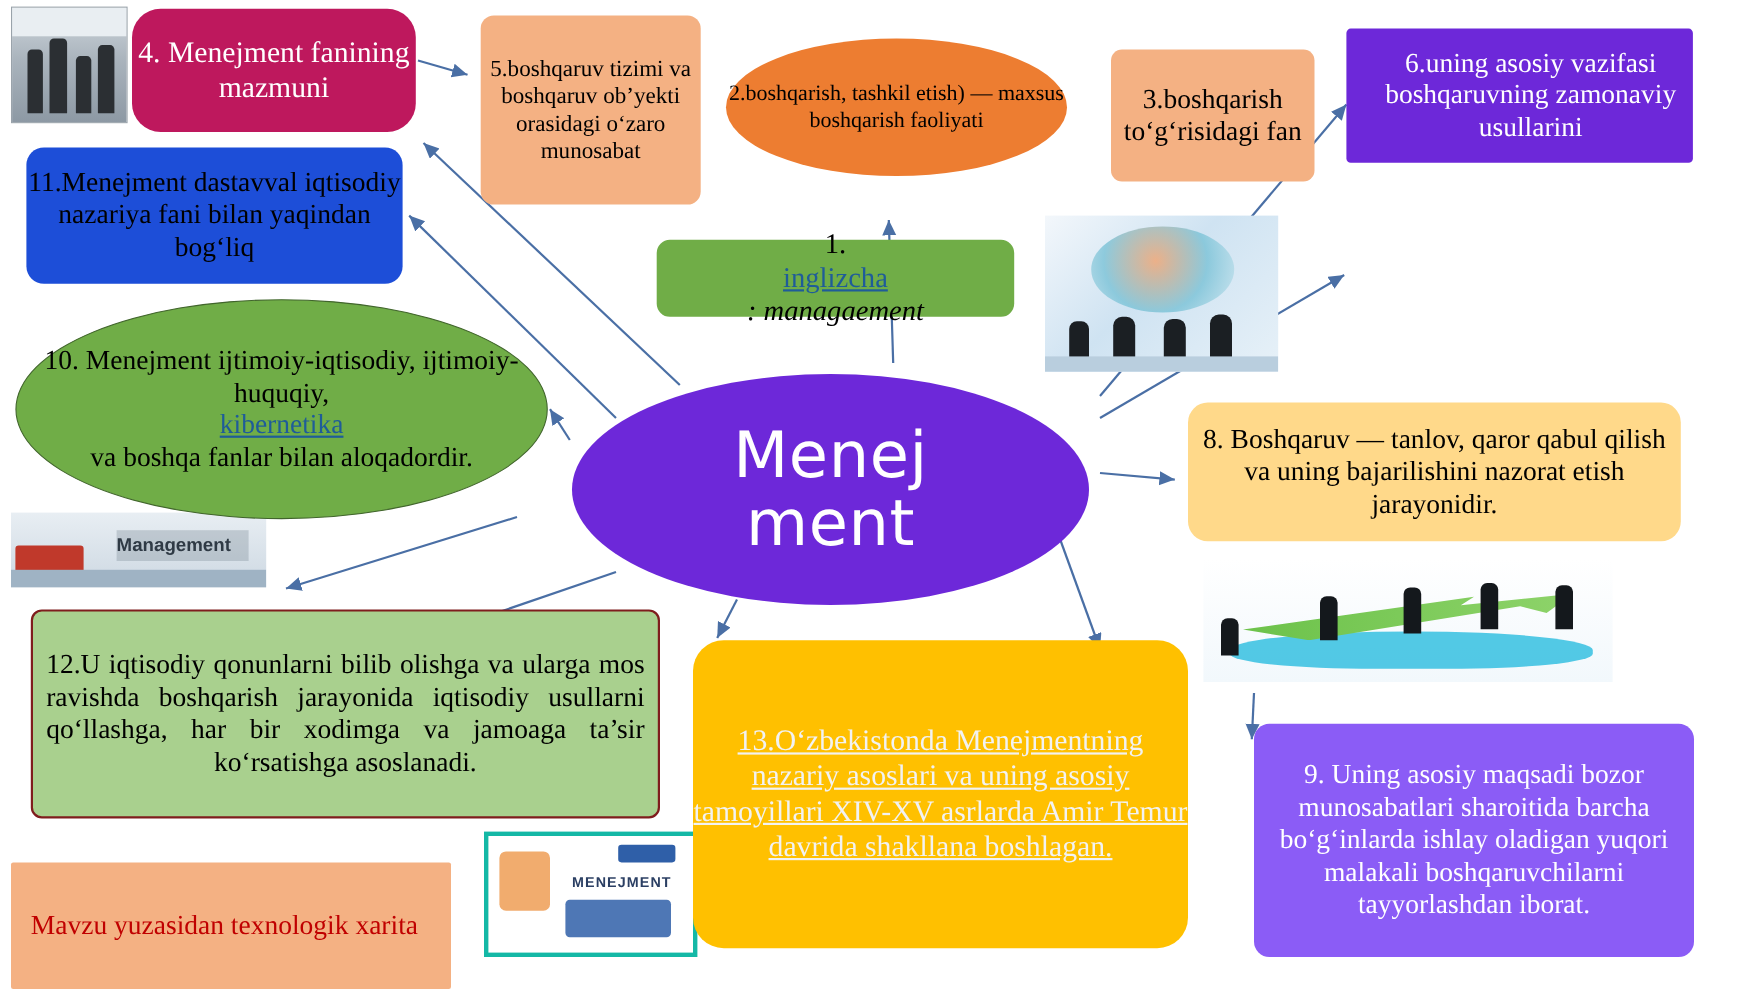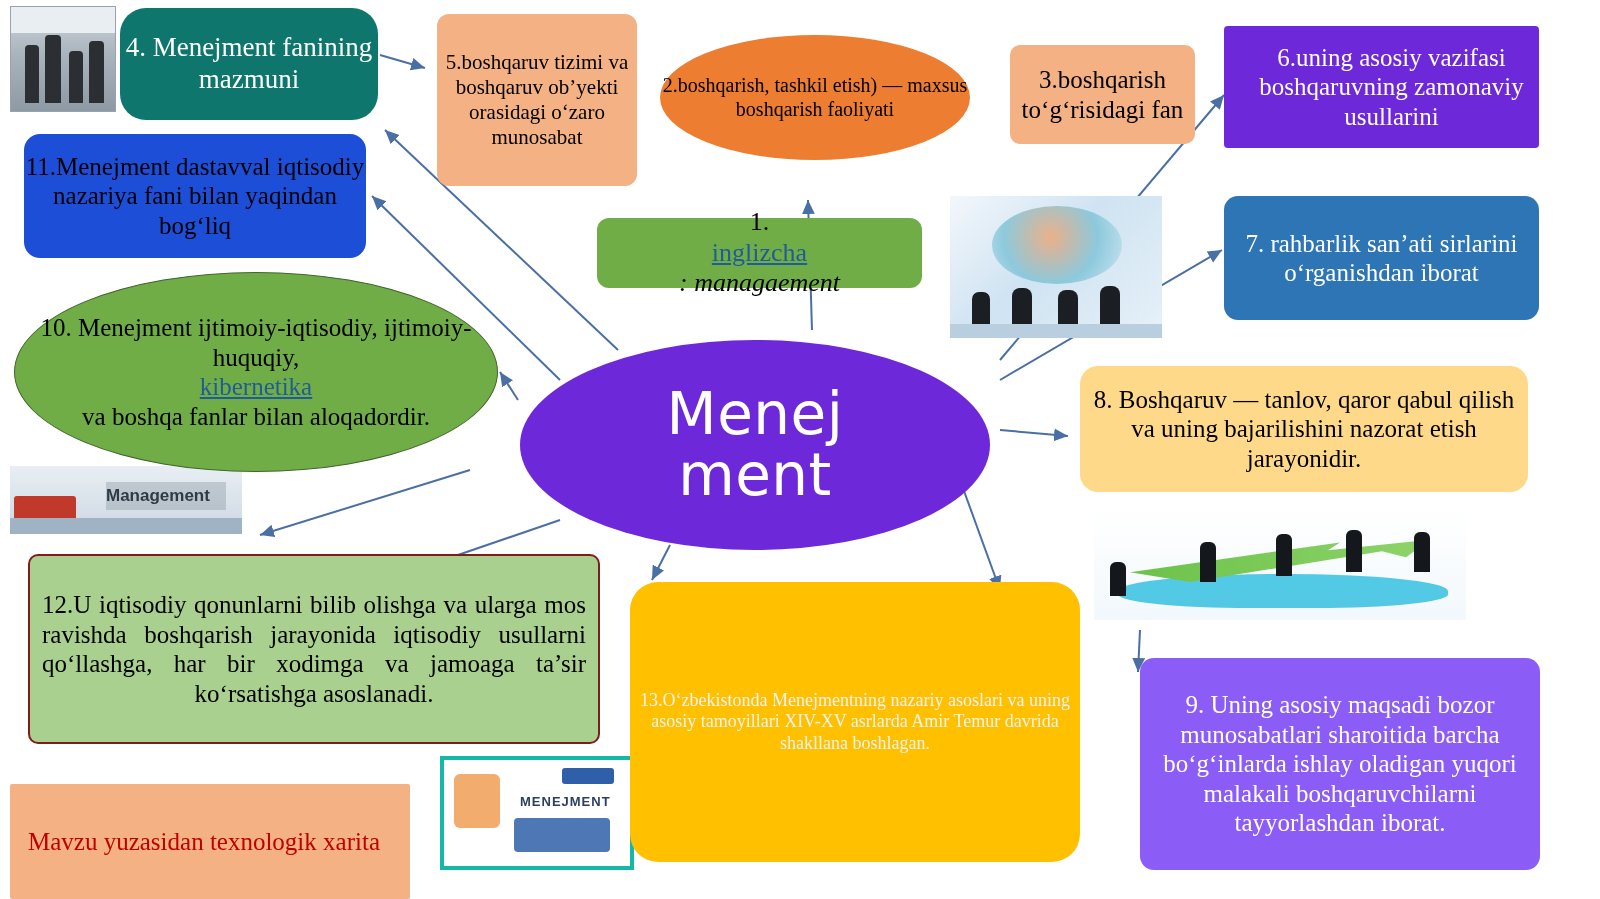--- a/index.html
+++ b/index.html
@@ -50,28 +50,28 @@
   #n1 .lnk { color: #1f5c99; text-decoration: underline; }
   #n1 .ital { font-style: italic; }
 
   #n2 {
     left: 660px; top: 35px; width: 310px; height: 125px;
     background: #ed7d31; border-radius: 50%;
     font-size: 20px;
   }
 
   #n3 {
-    left: 1010px; top: 45px; width: 185px; height: 99px;
+    left: 1010px; top: 45px; width: 185px; height: 120px;
     background: #f4b183; border-radius: 10px;
     font-size: 25px;
   }
 
   #n4 {
     left: 120px; top: 8px; width: 258px; height: 112px;
-    background: #0f766e; border-radius: 26px;
+    background: #be185d; border-radius: 26px;
     font-size: 27px; color: #ffffff;
   }
 
   #n5 {
     left: 437px; top: 14px; width: 200px; height: 172px;
     background: #f4b183; border-radius: 12px;
     font-size: 21px;
   }
 
   #n6 {
@@ -118,21 +118,21 @@
     border-radius: 10px;
     font-size: 25px;
     text-align: justify;
     padding: 6px 12px;
   }
   #n12 span { text-align: justify; text-align-last: center; }
 
   #n13 {
     left: 630px; top: 582px; width: 450px; height: 280px;
     background: #ffc000; border-radius: 28px;
-    font-size: 18px; color: #f2f2f2;
+    font-size: 27px; color: #f2f2f2; text-decoration: underline;
   }
 
   #n-footer {
     left: 10px; top: 784px; width: 400px; height: 115px;
     background: #f4b183; border-radius: 2px;
     font-size: 25px; color: #c00000;
     justify-content: flex-start;
     text-align: left;
     padding-left: 18px;
   }
@@ -253,23 +253,20 @@
   </div>
 
   <div class="node rr" id="n5">
     <span>5.boshqaruv tizimi va boshqaruv ob’yekti orasidagi o‘zaro munosabat</span>
   </div>
 
   <div class="node" id="n6">
     <span>6.uning asosiy vazifasi boshqaruvning zamonaviy usullarini</span>
   </div>
 
-  <div class="node rr" id="n7">
-    <span>7. rahbarlik san’ati sirlarini o‘rganishdan iborat</span>
-  </div>
 
   <div class="node rr" id="n8">
     <span>8. Boshqaruv — tanlov, qaror qabul qilish va uning bajarilishini nazorat etish jarayonidir.</span>
   </div>
 
   <div class="node rr" id="n9">
     <span>9. Uning asosiy maqsadi bozor munosabatlari sharoitida barcha bo‘g‘inlarda ishlay oladigan yuqori malakali boshqaruvchilarni tayyorlashdan iborat.</span>
   </div>
 
   <div class="node" id="n10">

